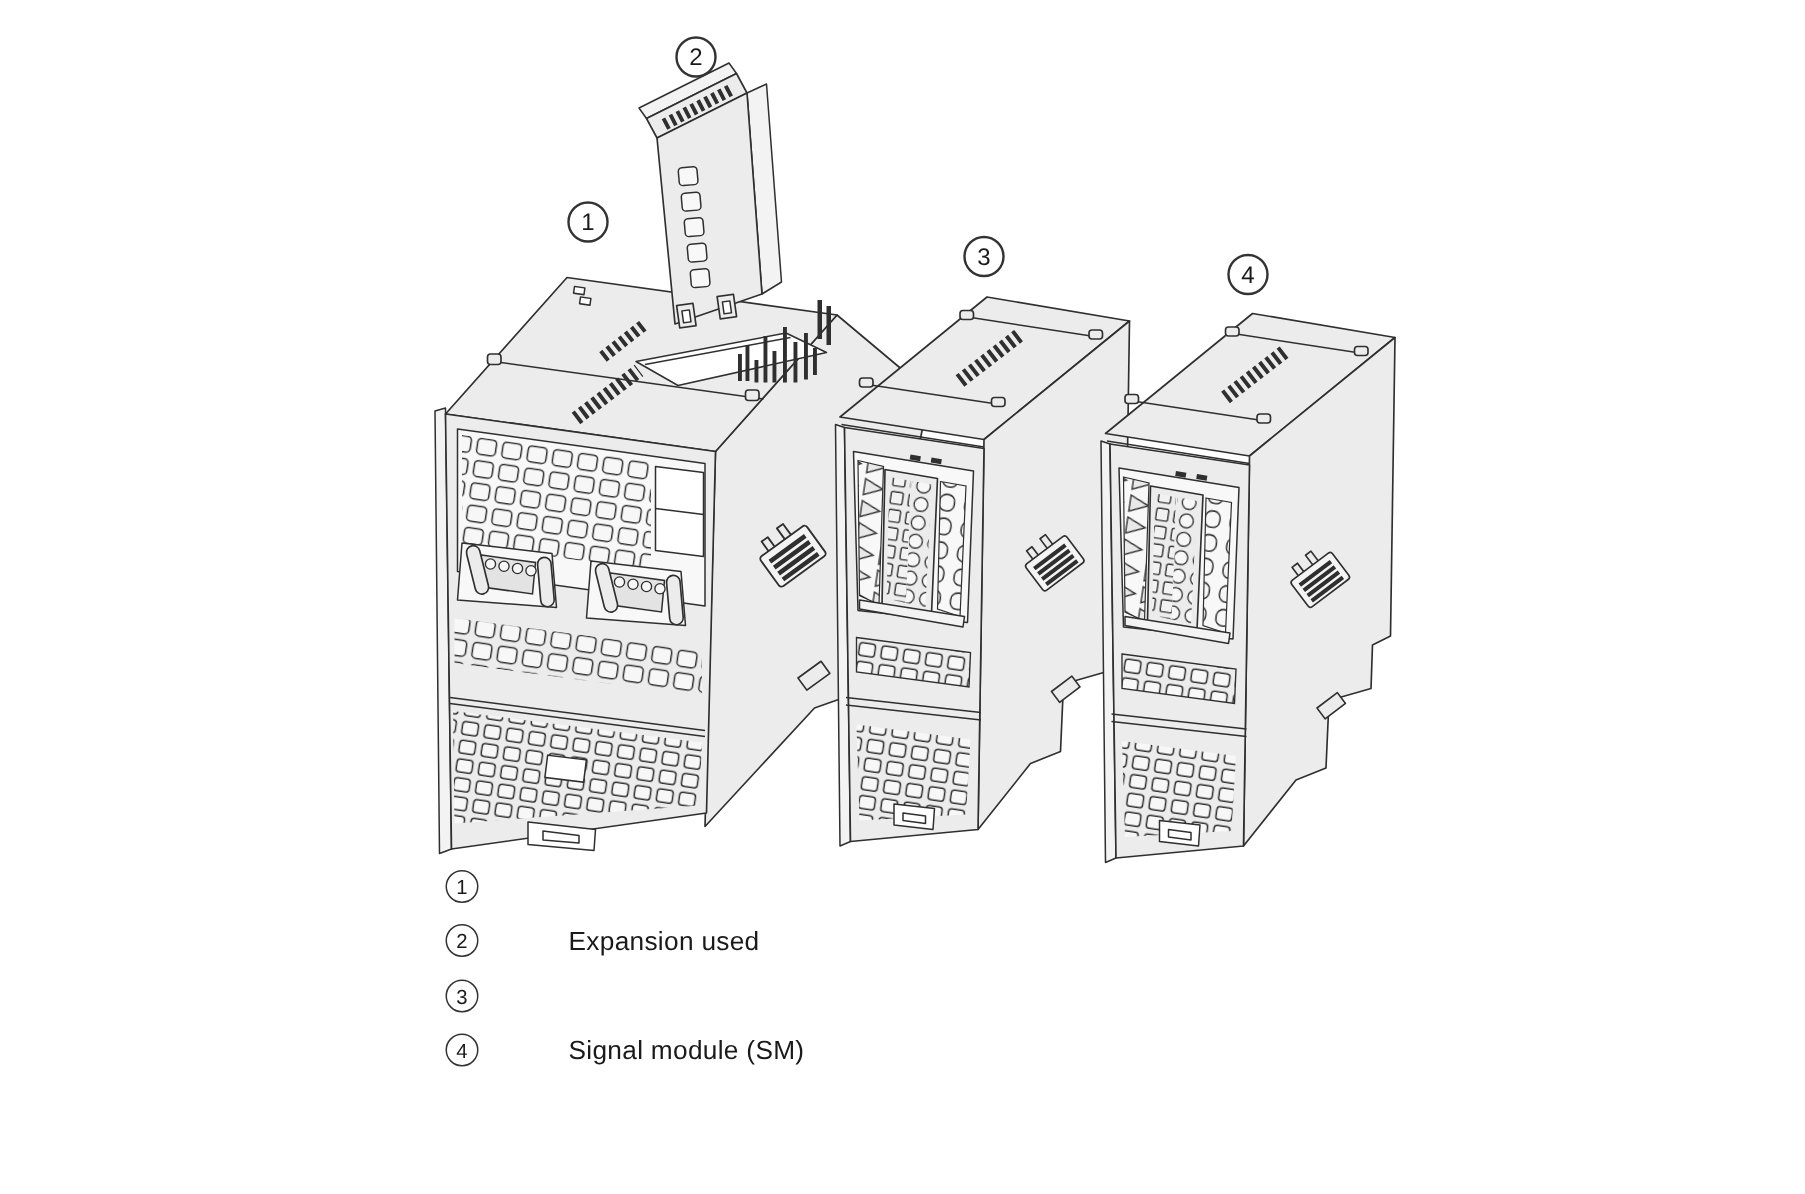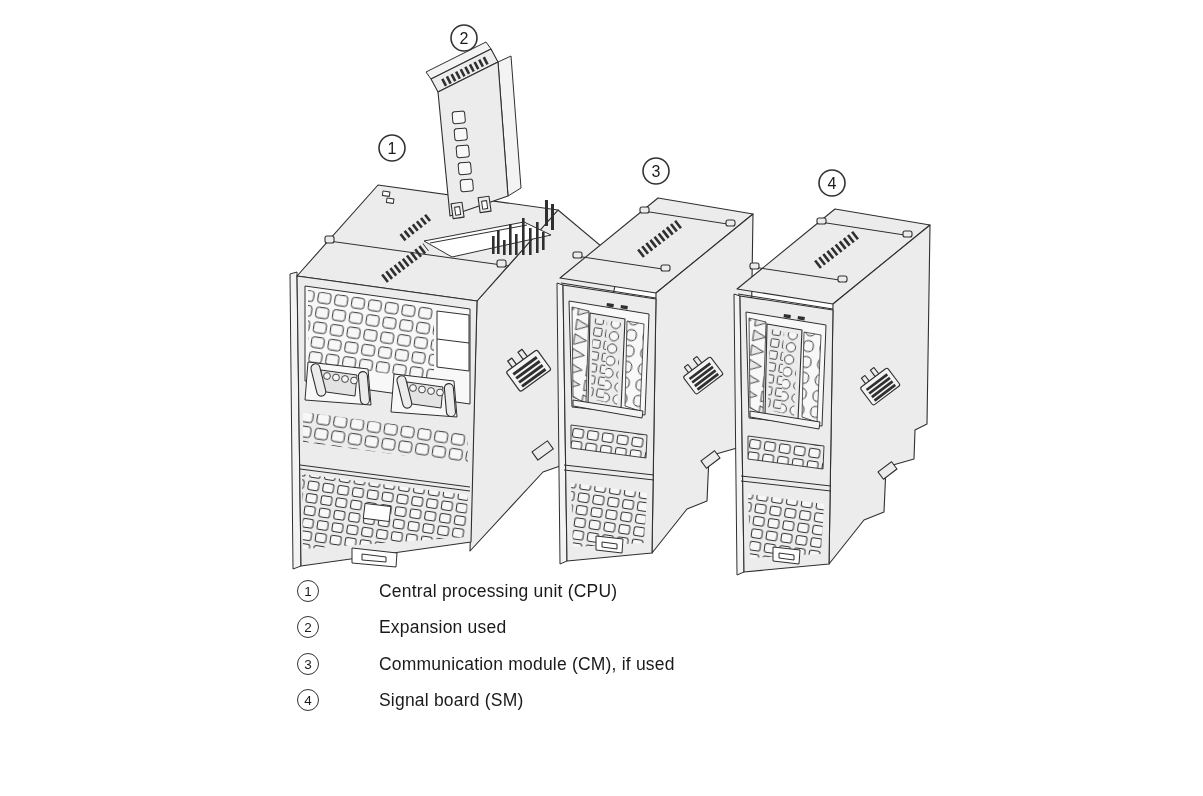--- a/index.html
+++ b/index.html
@@ -220,29 +220,27 @@
   </g>
   <g class="callout">
     <circle cx="832" cy="183" r="13"></circle>
     <text x="832" y="188.5">4</text>
   </g>
 </svg>
 
 <div class="legend">
   <div class="legend-row" style="top:0px;">
     <span class="legend-num">1</span>
-    <span class="legend-label">Central processing unit (CPU)</span>
   </div>
   <div class="legend-row" style="top:36px;">
     <span class="legend-num">2</span>
     <span class="legend-label">Expansion used</span>
   </div>
   <div class="legend-row" style="top:73px;">
     <span class="legend-num">3</span>
-    <span class="legend-label">Communication module (CM), if used</span>
   </div>
   <div class="legend-row" style="top:109px;">
     <span class="legend-num">4</span>
-    <span class="legend-label">Signal board (SM)</span>
+    <span class="legend-label">Signal module (SM)</span>
   </div>
 </div>
 
 </div>
 
 </body></html>

